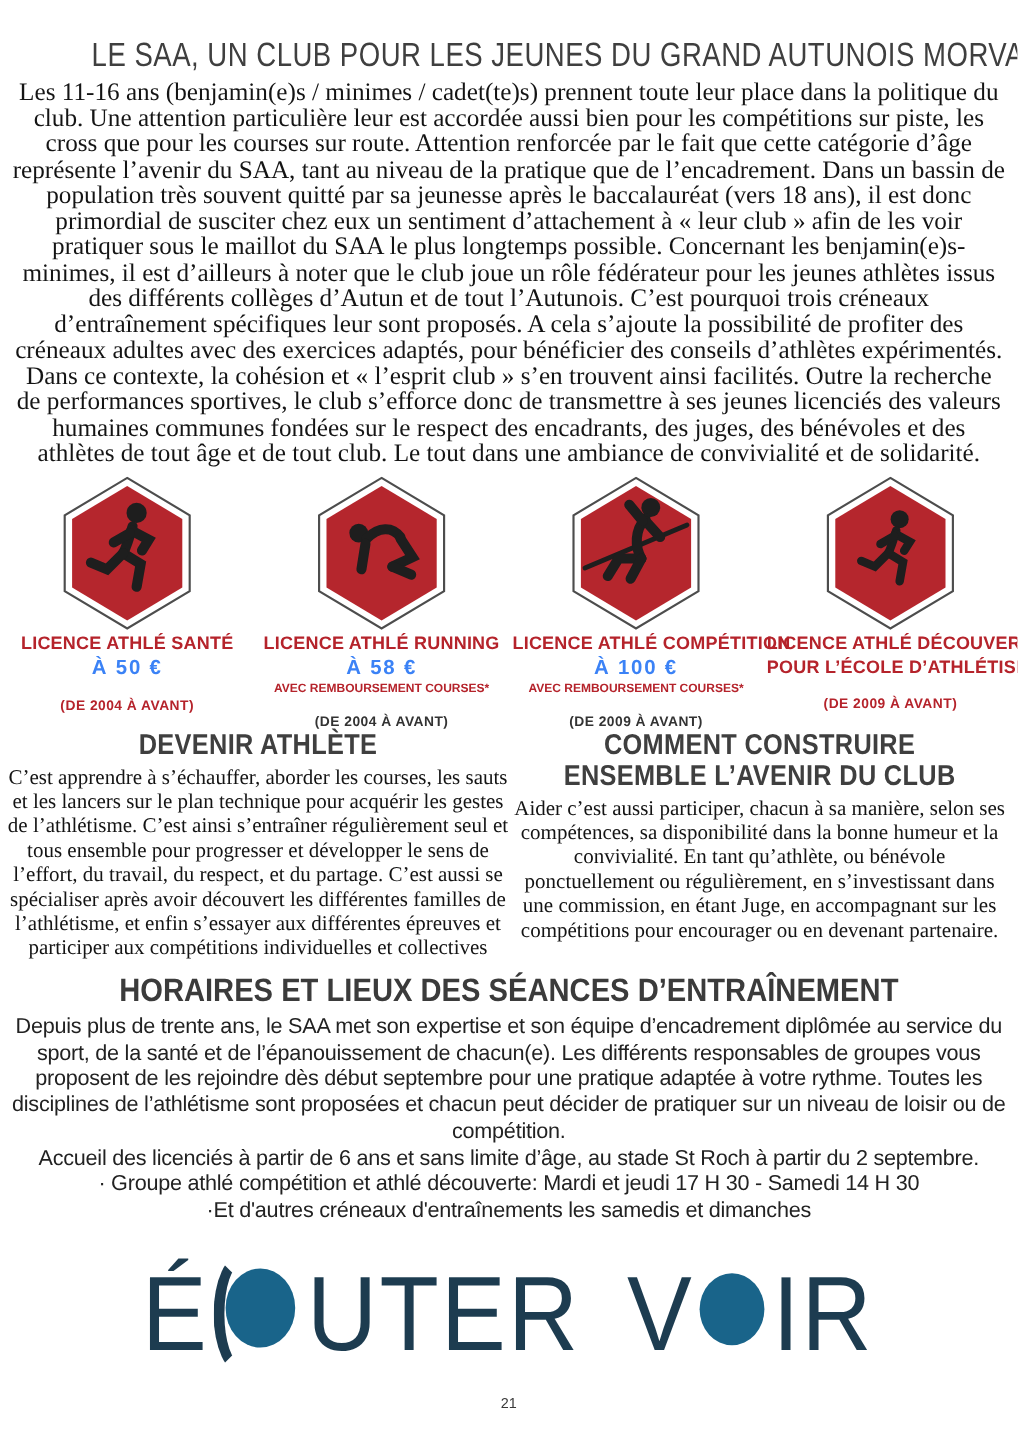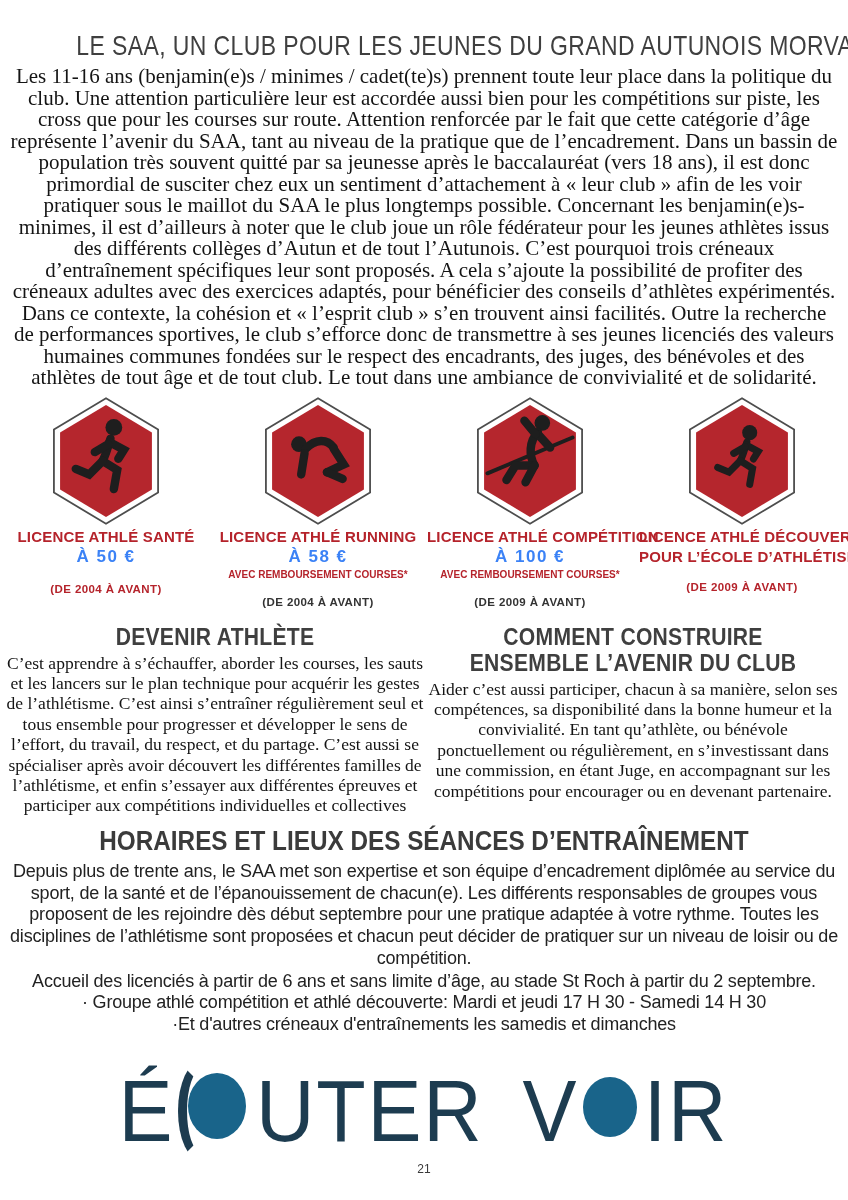--- a/index.html
+++ b/index.html
@@ -39,21 +39,21 @@
   .b-price{
     margin-top:2px;color:#3b82f6;font-weight:700;font-size:17px;letter-spacing:1.5px;
   }
   .b-note{
     margin-top:2px;color:var(--red);font-weight:700;font-size:10px;white-space:nowrap;
   }
   .b-age{margin-top:16px;font-weight:700;font-size:11.5px;letter-spacing:.4px;}
   .b-age.red{color:var(--red);}
   .b-age.dark{color:#333;}
   
-  .cols{display:flex;margin-top:16px;padding:0 6px;justify-content:center;}
+  .cols{display:flex;padding:0 6px;justify-content:center;}
   .col{flex:1;}
   .col h2{
     text-align:center;color:var(--heading);font-size:24px;font-weight:700;
     letter-spacing:.3px;transform:scaleX(.88);transform-origin:50% 50%;
     line-height:26px;
   }
   .col .body{
     margin-top:3px;text-align:center;font-size:17.5px;line-height:20.4px;color:var(--ink);
   }
   

